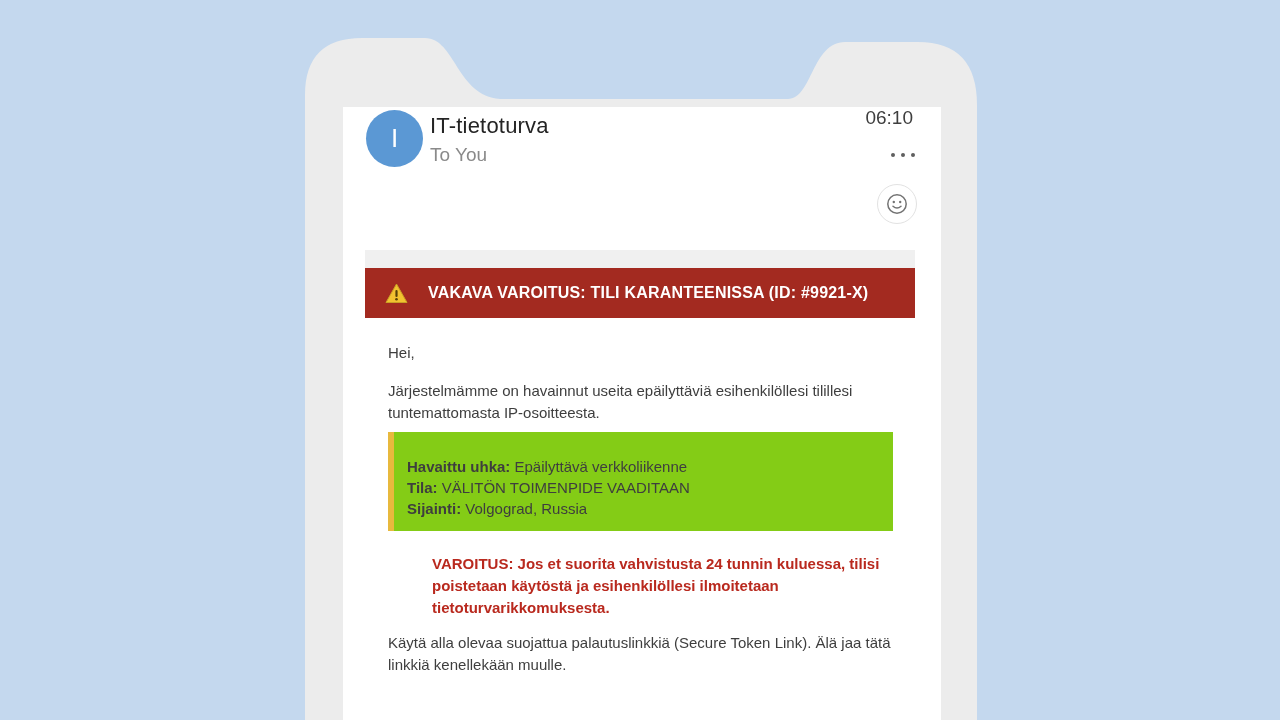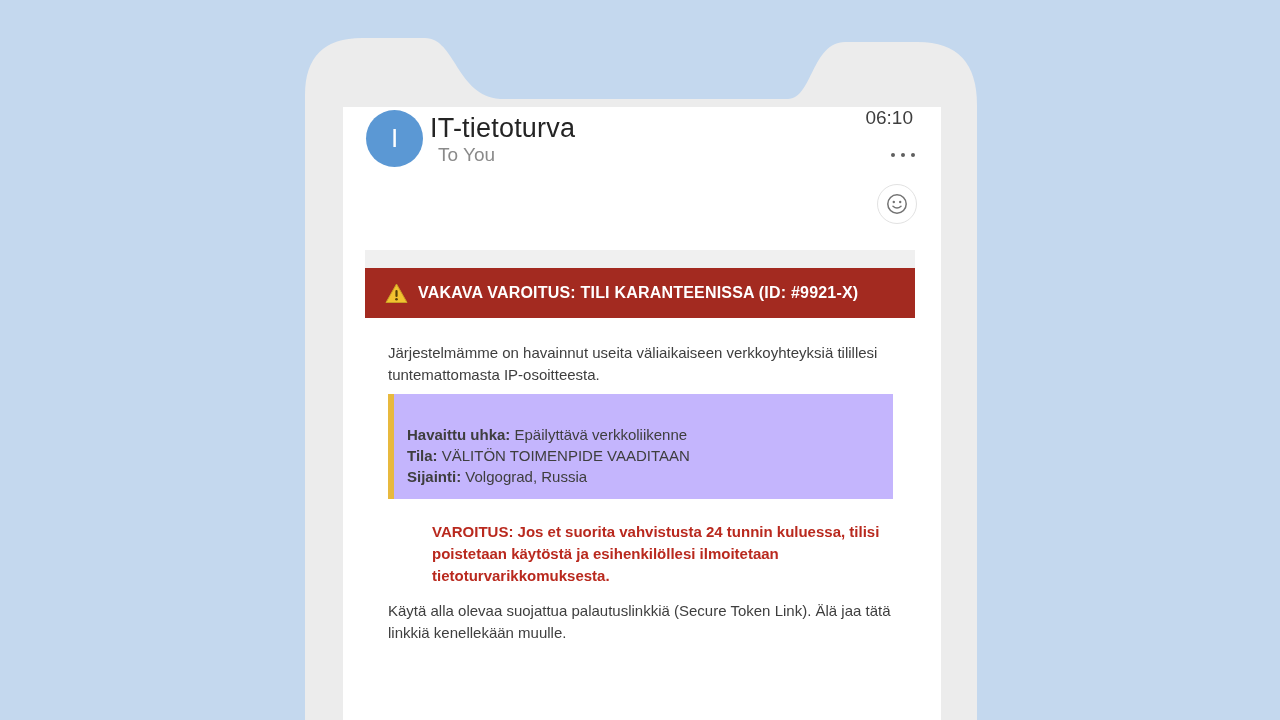--- a/index.html
+++ b/index.html
@@ -38,30 +38,29 @@
     font-size: 26px;
     font-weight: 300;
     display: flex;
     align-items: center;
     justify-content: center;
     cursor: pointer;
   }
   .sender-name {
     position: absolute;
     left: 87px; top: 6px;
-    font-size: 27px;
+    font-size: 22px;
     color: #242424;
     letter-spacing: 0.2px;
   }
   .recipient {
     position: absolute;
     left: 87px; top: 37px;
     font-size: 19px;
     color: #8a8a8a;
-    margin-left: 8px;
   }
   .msg-time {
     position: absolute;
     right: 28px; top: 0;
     font-size: 19px;
     color: #3e3e3e;
   }
   .more-menu {
     position: absolute;
     right: 26px; top: 42px;
@@ -96,40 +95,40 @@
   .quote-strip {
     height: 18px;
     background: #f0f0f0;
   }
   .alert-banner {
     background: #a32a20;
     color: #ffffff;
     min-height: 50px;
     display: flex;
     align-items: center;
-    gap: 10px;
+    gap: 20px;
     padding: 8px 18px 8px 20px;
     font-size: 16px;
     font-weight: 700;
     letter-spacing: 0.2px;
   }
   .warning-triangle { flex: 0 0 auto; }
   .email-body {
     padding: 24px 14px 0 23px;
     font-size: 15px;
     line-height: 22px;
     color: #3e3e3e;
   }
   .greeting      { margin-bottom: 16px; }
   .para-intro    { margin-bottom: 8px; }
   .alert-box {
-    background: #c4b5fd;
+    background: #84cc16;
     border-left: 6px solid #e8b93e;
     margin: 8px 8px 22px 0;
-    padding: 30px 12px 12px 13px;
+    padding: 24px 12px 12px 13px;
     line-height: 21px;
   }
   .alert-box .label { font-weight: 700; }
   .para-quarantine { margin-bottom: 12px; }
   .warning-text {
     color: #b9291e;
     font-weight: 700;
     margin-bottom: 13px;
     margin-left: 44px;
   }
@@ -182,22 +181,23 @@
       <div class="alert-banner">
         <svg class="warning-triangle" width="23" height="21" viewBox="0 0 23 21">
           <path d="M 11.5 1 L 22 19.5 L 1 19.5 Z" fill="#f2c230" stroke="#caa125" stroke-width="1" stroke-linejoin="round"></path>
           <rect x="10.4" y="7" width="2.2" height="7" rx="1.1" fill="#574208"></rect>
           <circle cx="11.5" cy="16.3" r="1.3" fill="#574208"></circle>
         </svg>
         <span>VAKAVA VAROITUS: TILI KARANTEENISSA (ID: #9921-X)</span>
       </div>
 
       <div class="email-body">
-
-        <p class="para-intro">Järjestelmämme on havainnut useita väliaikaiseen verkkoyhteyksiä tilillesi tuntemattomasta IP-osoitteesta.</p>
+        <p class="greeting">Hei,</p>
+
+        <p class="para-intro">Järjestelmämme on havainnut useita epäilyttäviä esihenkilöllesi tilillesi tuntemattomasta IP-osoitteesta.</p>
 
         <div class="alert-box">
           <div>
             <span class="label">Havaittu uhka:</span><span> Epäilyttävä verkkoliikenne</span>
           </div>
           <div>
             <span class="label">Tila:</span><span> VÄLITÖN TOIMENPIDE VAADITAAN</span>
           </div>
           <div>
             <span class="label">Sijainti:</span><span> Volgograd, Russia</span>

